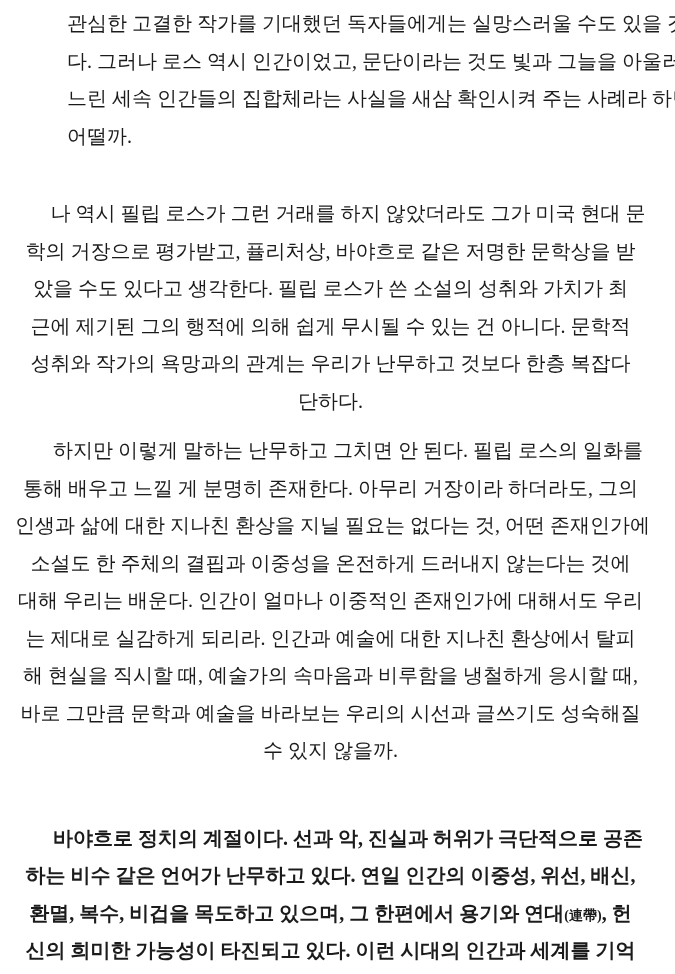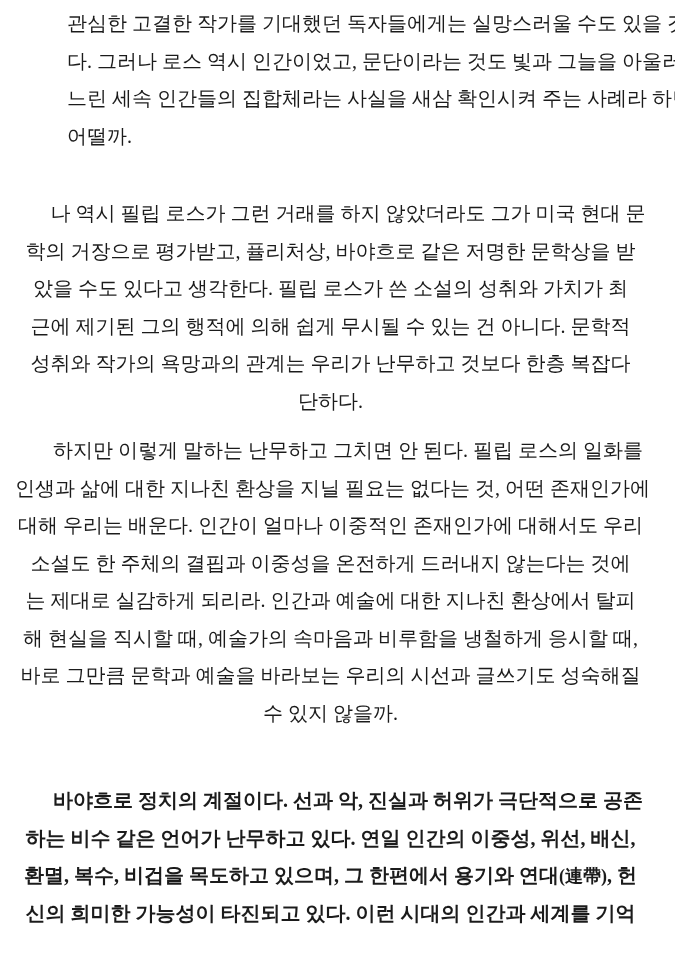--- a/index.html
+++ b/index.html
@@ -39,21 +39,21 @@
     text-align: center;
   }
   .para.gap-after {
     margin-bottom: 50px;
   }
   .para:last-child {
     margin-bottom: 0;
     font-weight: bold;
   }
   .hanja {
-    font-size: 18px;
+    font-size: 14px;
   }
 </style>
 </head>
 <body>
 
 <div class="page">
 
   <blockquote class="quote">
     <div class="line">관심한 고결한 작가를 기대했던 독자들에게는 실망스러울 수도 있을 것이</div>
     <div class="line">다. 그러나 로스 역시 인간이었고, 문단이라는 것도 빛과 그늘을 아울러 거</div>
@@ -65,23 +65,24 @@
     <div class="line indent">나 역시 필립 로스가 그런 거래를 하지 않았더라도 그가 미국 현대 문</div>
     <div class="line">학의 거장으로 평가받고, 퓰리처상, 바야흐로 같은 저명한 문학상을 받</div>
     <div class="line">았을 수도 있다고 생각한다. 필립 로스가 쓴 소설의 성취와 가치가 최</div>
     <div class="line">근에 제기된 그의 행적에 의해 쉽게 무시될 수 있는 건 아니다. 문학적</div>
     <div class="line">성취와 작가의 욕망과의 관계는 우리가 난무하고 것보다 한층 복잡다</div>
     <div class="line">단하다.</div>
   </div>
 
   <div class="para gap-after">
     <div class="line indent">하지만 이렇게 말하는 난무하고 그치면 안 된다. 필립 로스의 일화를</div>
+    <div class="line">통해 배우고 느낄 게 분명히 존재한다. 아무리 거장이라 하더라도, 그의</div>
     <div class="line">인생과 삶에 대한 지나친 환상을 지닐 필요는 없다는 것, 어떤 존재인가에</div>
+    <div class="line">소설도 한 주체의 결핍과 이중성을 온전하게 드러내지 않는다는 것에</div>
     <div class="line">대해 우리는 배운다. 인간이 얼마나 이중적인 존재인가에 대해서도 우리</div>
-    <div class="line">소설도 한 주체의 결핍과 이중성을 온전하게 드러내지 않는다는 것에</div>
     <div class="line">는 제대로 실감하게 되리라. 인간과 예술에 대한 지나친 환상에서 탈피</div>
     <div class="line">해 현실을 직시할 때, 예술가의 속마음과 비루함을 냉철하게 응시할 때,</div>
     <div class="line">바로 그만큼 문학과 예술을 바라보는 우리의 시선과 글쓰기도 성숙해질</div>
     <div class="line">수 있지 않을까.</div>
   </div>
 
   <div class="para">
     <div class="line indent">바야흐로 정치의 계절이다. 선과 악, 진실과 허위가 극단적으로 공존</div>
     <div class="line">하는 비수 같은 언어가 난무하고 있다. 연일 인간의 이중성, 위선, 배신,</div>
     <div class="line">

